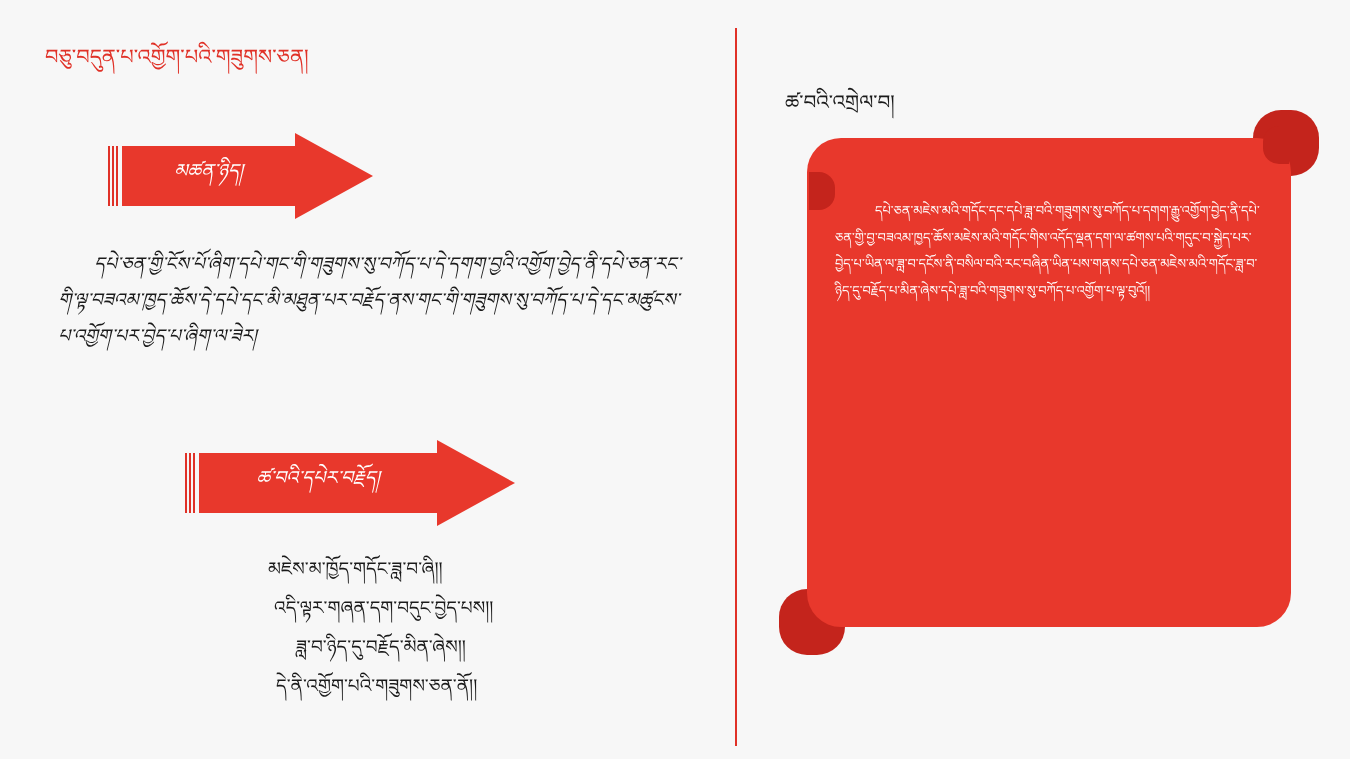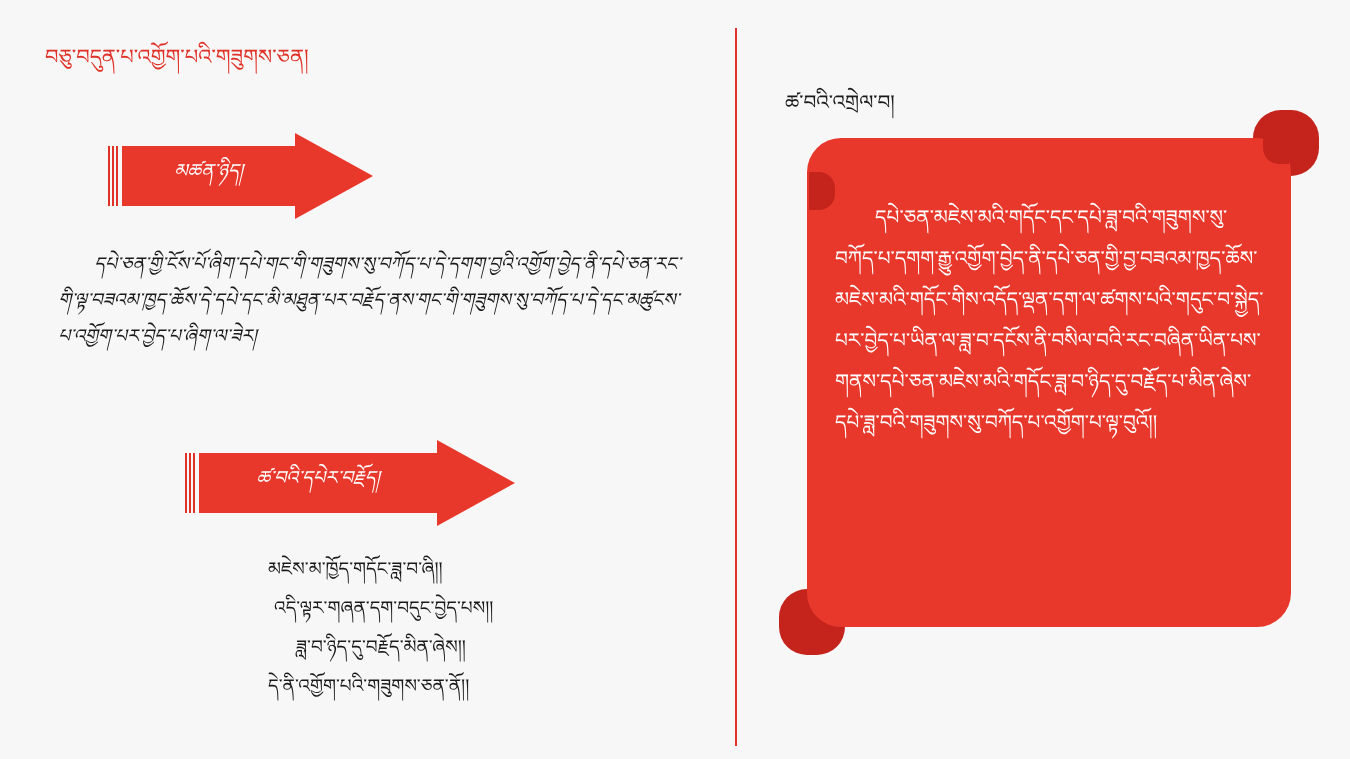--- a/index.html
+++ b/index.html
@@ -129,21 +129,21 @@
     top: 550px;
     width: 420px;
     color: #1a1a1a;
     font-size: 18.5px;
     line-height: 2.1;
   }
   .verse div { white-space: nowrap; }
   .verse .l1 { margin-left: 8px; }
   .verse .l2 { margin-left: 14px; }
   .verse .l3 { margin-left: 36px; }
-  .verse .l4 { margin-left: 8px; }
+  .verse .l4 { margin-left: 16px; }
 
   
   .right-col {
     position: absolute;
     left: 737px;
     top: 0;
     width: 613px;
     height: 759px;
     border-radius: 30px;
   }
@@ -208,24 +208,23 @@
     background: #c4241c;
     border-radius: 16px 0 0 16px;
   }
 
   .scroll-text {
     position: absolute;
     left: 56px;
     top: 88px;
     width: 430px;
     color: #ffffff;
-    font-size: 20px;
+    font-size: 13px;
     line-height: 2.05;
     text-align: justify;
-    font-family: Liberation Mono, monospace;
   }
   .scroll-text p {
     margin: 0;
     text-indent: 40px;
   }
 </style>
 </head>
 <body>
 
 <div class="slide">

